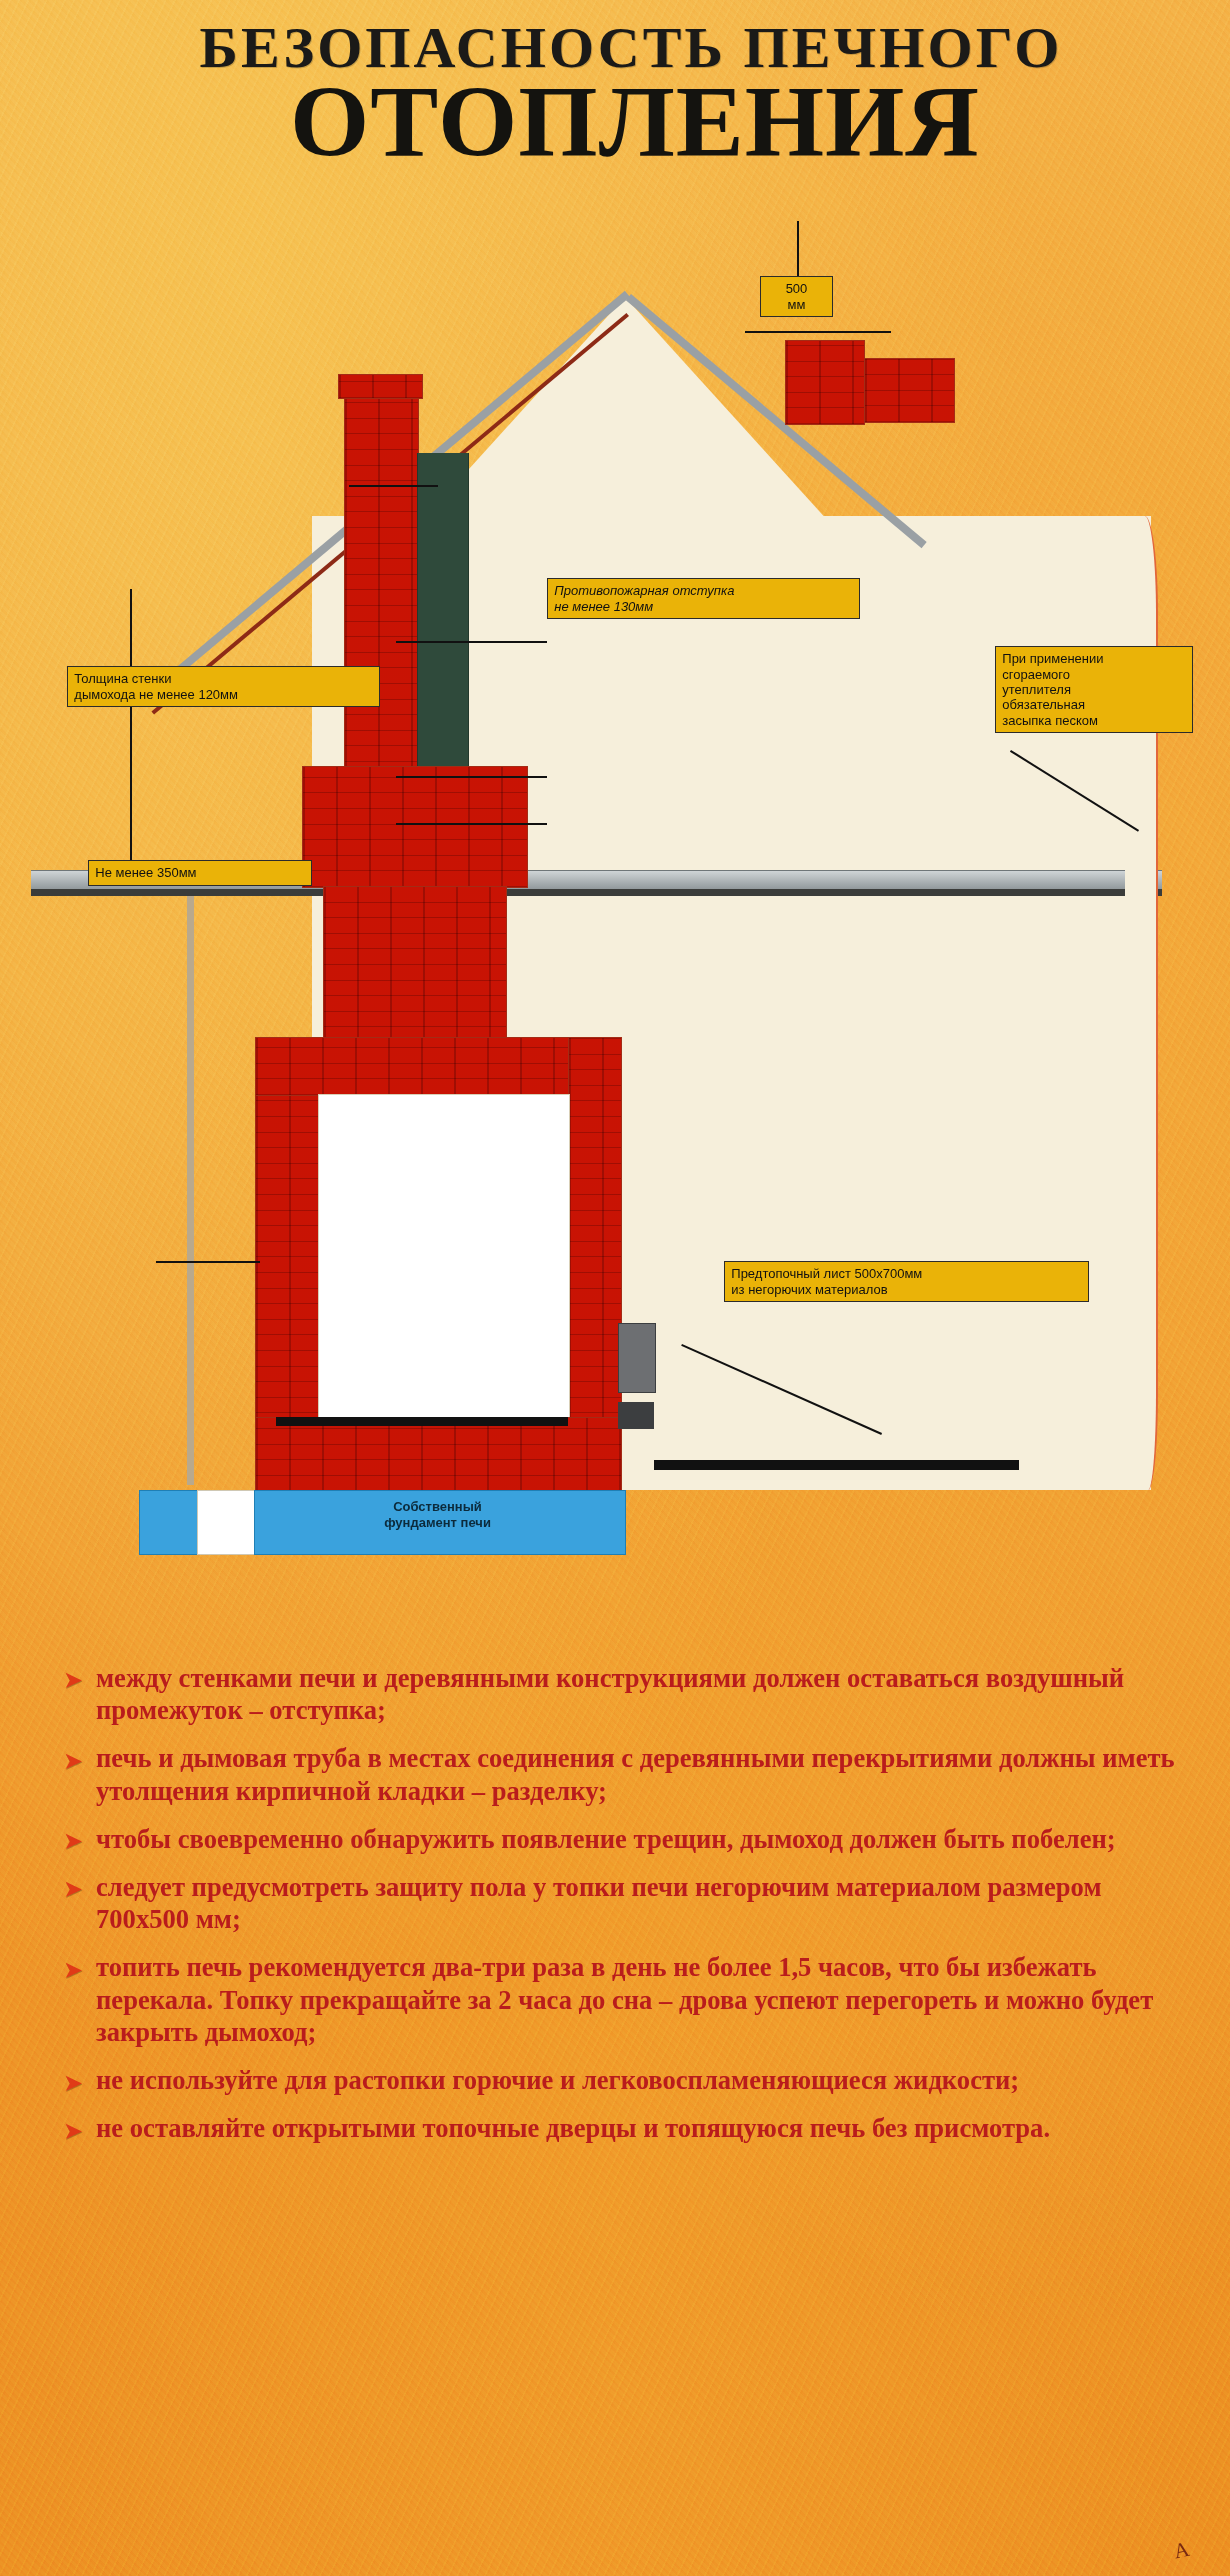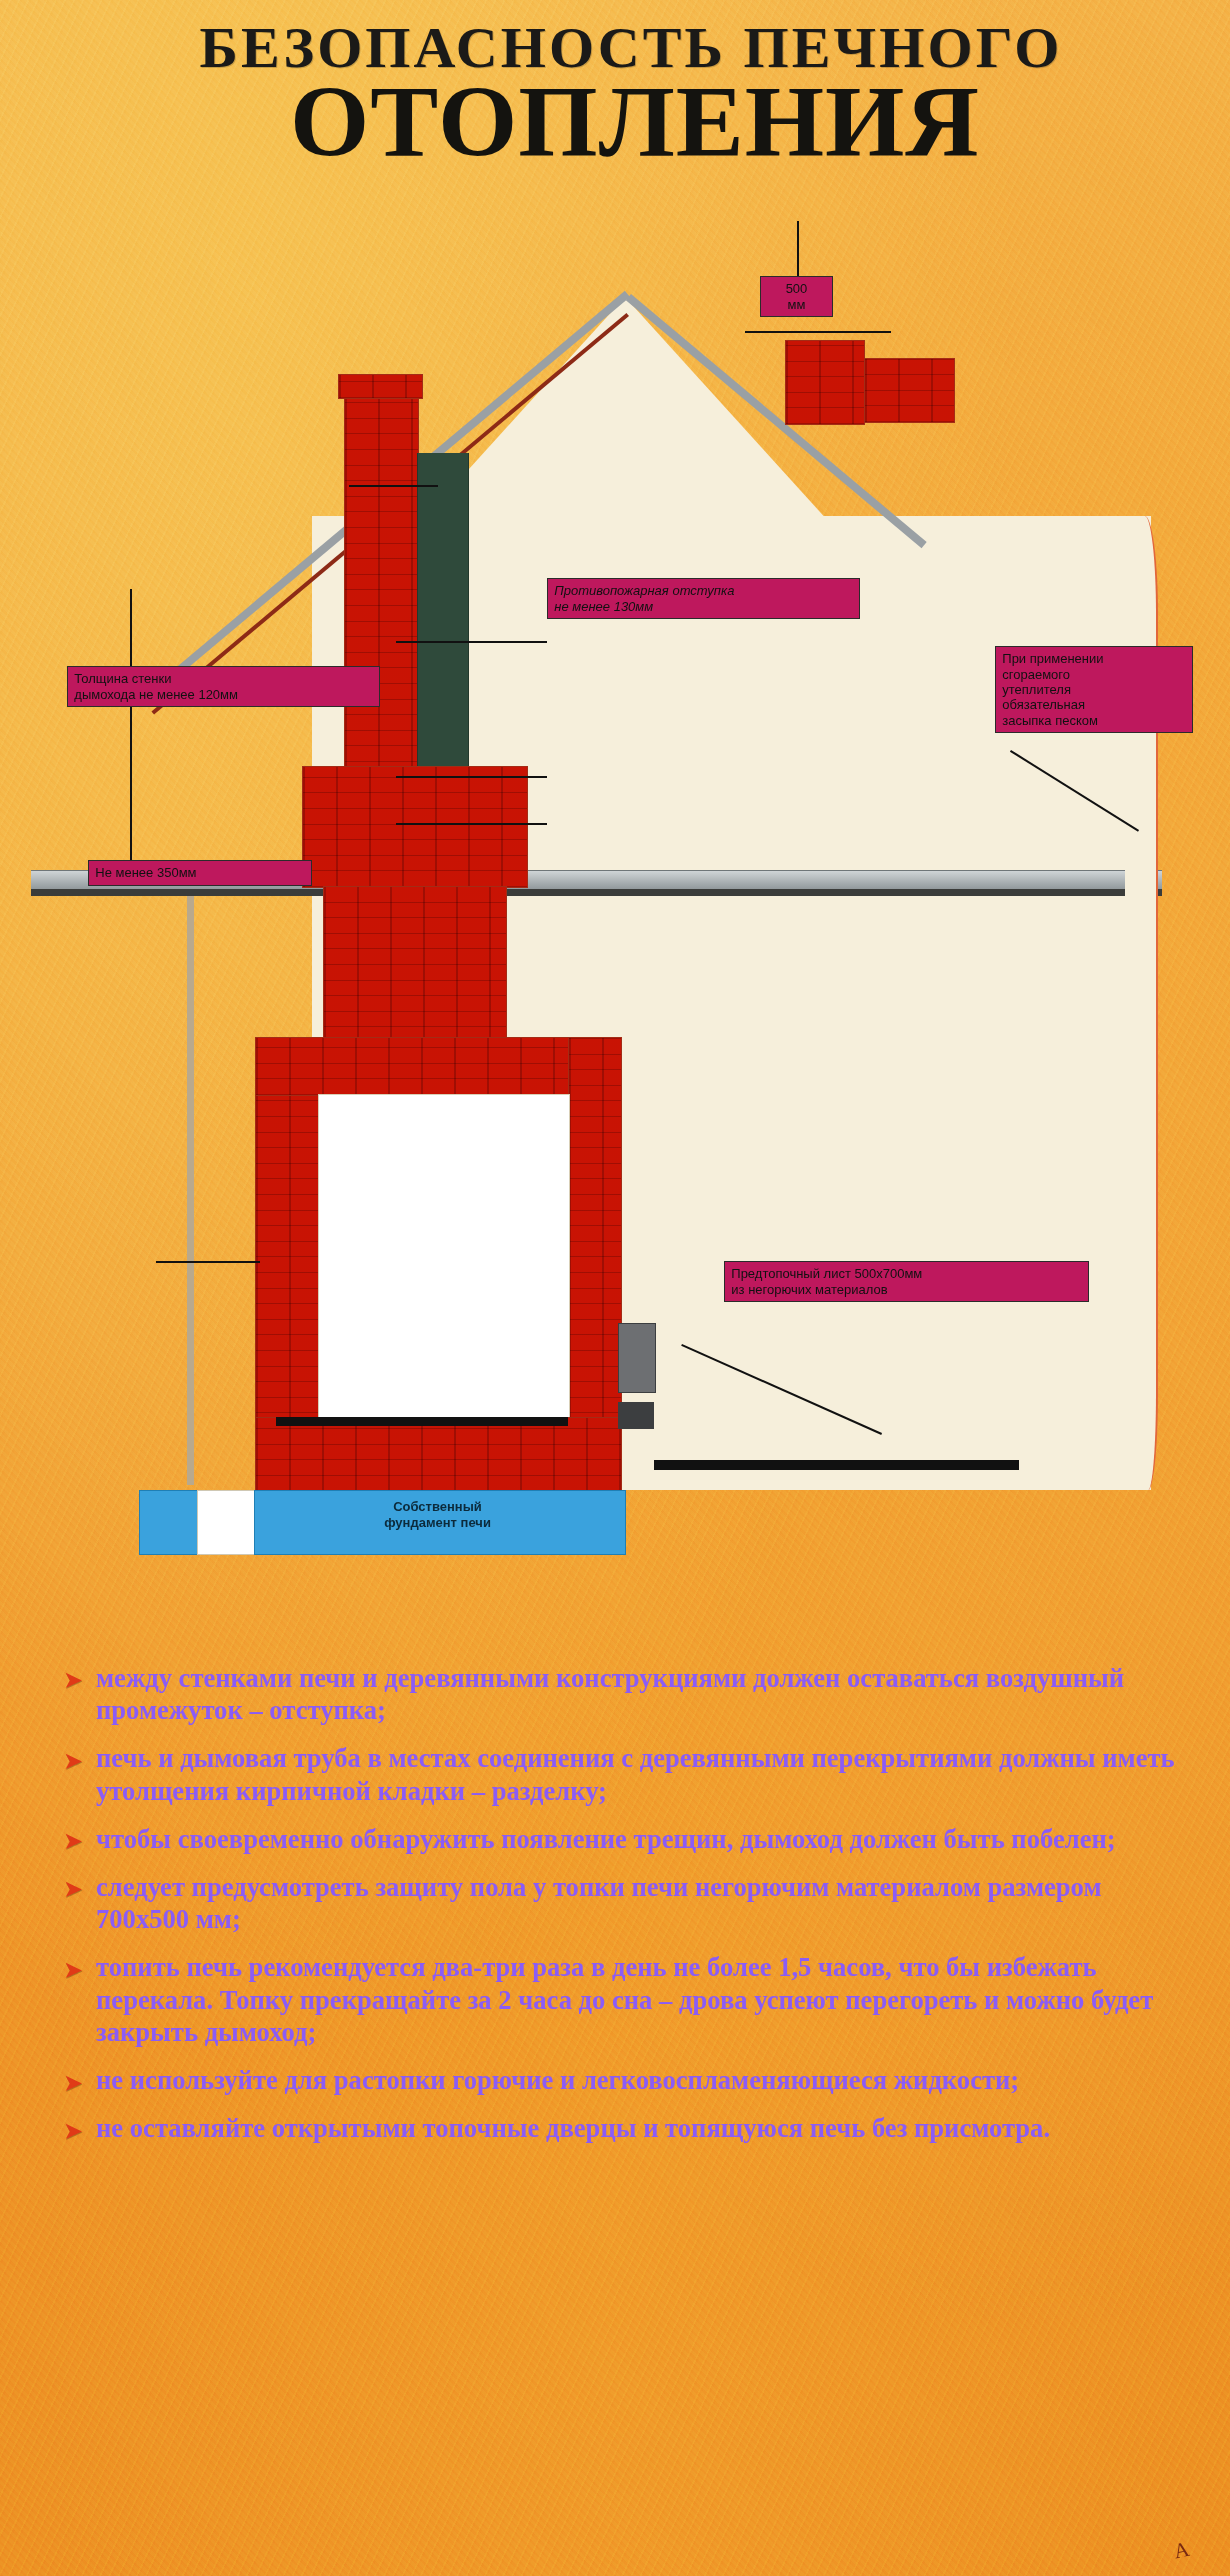--- a/index.html
+++ b/index.html
@@ -120,21 +120,21 @@
   .stove-door{
     position:absolute;background:#6d6f72;border:1px solid #3c3e40;
   }
   .stove-door2{
     position:absolute;background:#3c3e40;
   }
 
   
   .callout{
     position:absolute;
-    background:#be185d;
+    background:#eab308;
     border:1px solid #2b2b2b;
     font-family:"Liberation Sans", sans-serif;
     font-size:13px;
     line-height:1.18;
     color:#111;
     padding:4.2px 6.3px;
     box-sizing:border-box;
   }
   .callout.center{text-align:center;}
   .leader{position:absolute;background:#111;}
@@ -154,21 +154,21 @@
     line-height:1;
     padding-top:6.3px;
     font-family:"Liberation Sans", sans-serif;
     text-shadow:0.5px 0.5px 0 rgba(0,0,0,.25);
   }
   .bullet .text{
     font-family:"Liberation Serif", serif;
     font-weight:bold;
     font-size:26.6px;
     line-height:1.22;
-    color:#8b5cf6;
+    color:#b91c1c;
   }
   .signature{
     position:absolute;right:42px;bottom:13.5px;
     font-family:"Liberation Serif", serif;
     font-size:21px;color:#7a2a12;transform:rotate(-12deg);
   }
 </style>
 </head>
 <body>
 

